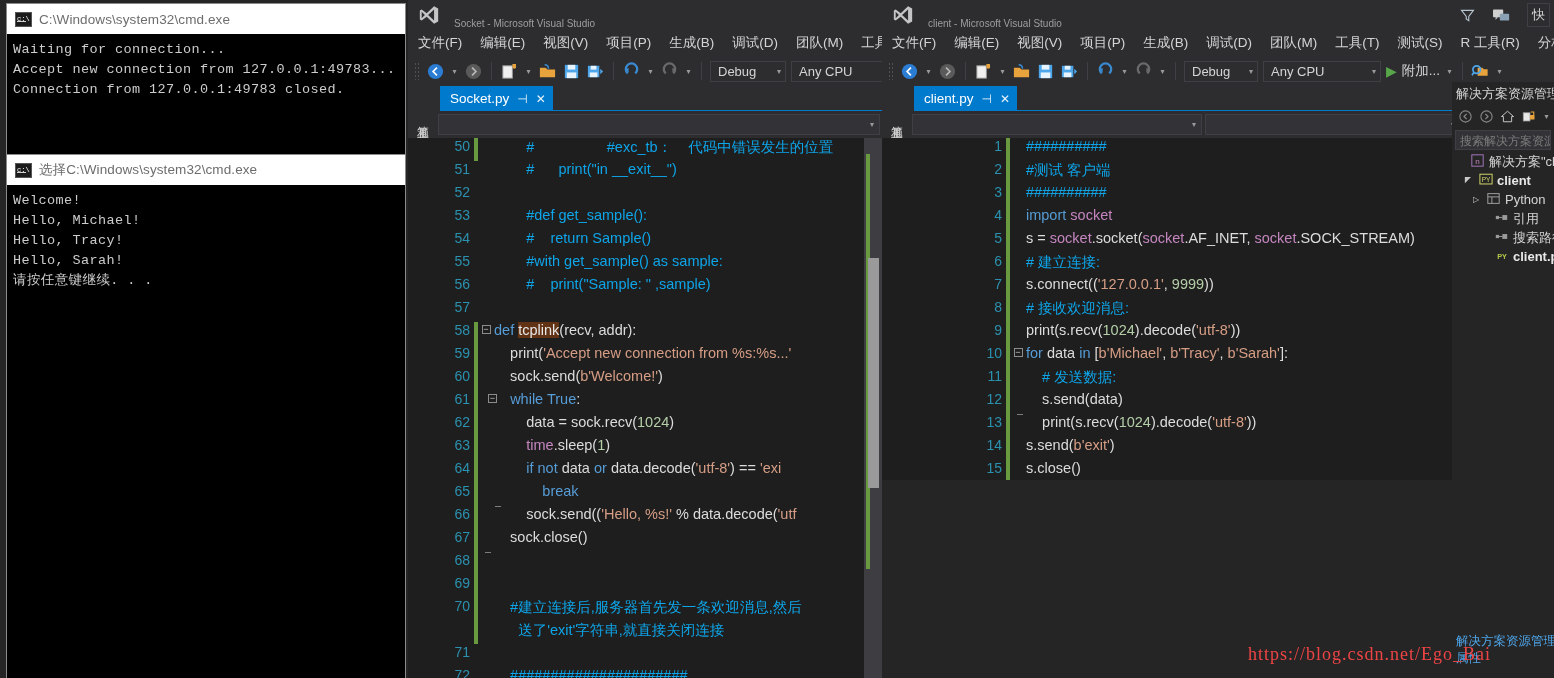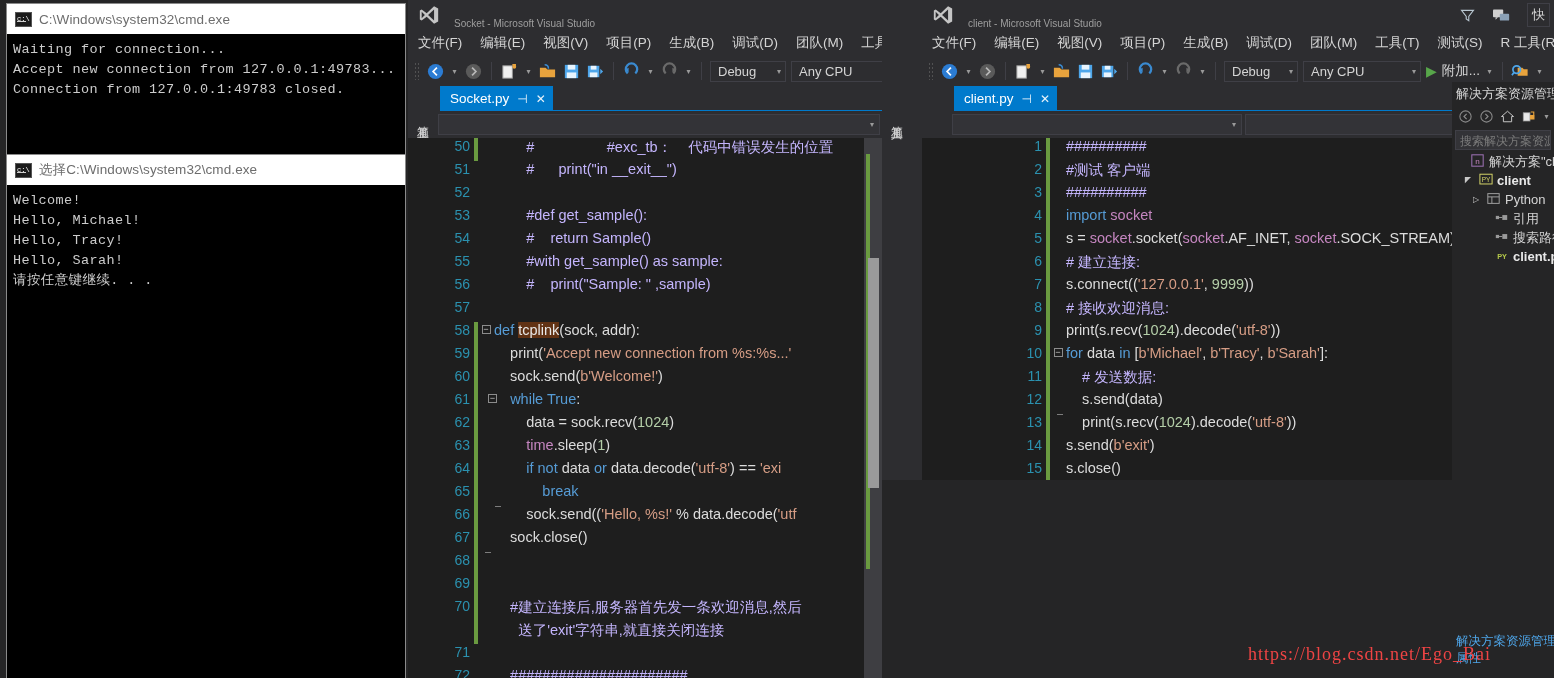--- a/index.html
+++ b/index.html
@@ -33,21 +33,21 @@
     font-size: 13.5px; line-height: 20px; padding: 6px 6px 0 6px;
     white-space: pre; letter-spacing: .4px;
   }
 
   #cmd1 { left: 6px; top: 3px; width: 400px; height: 152px; }
   #cmd2 { left: 6px; top: 154px; width: 400px; height: 524px; border-bottom: none; }
 
   
   .vs-win { position: absolute; background: #2d2d30; overflow: hidden; }
   #vs-socket { left: 408px; top: 0px; width: 474px; height: 678px; }
-  #vs-client { left: 882px; top: 0px; width: 672px; height: 480px; padding-left: 40px; }
+  #vs-client { left: 882px; top: 0px; width: 672px; height: 480px; }
 
   .vs-titlebar { height: 30px; display: flex; align-items: center; padding-left: 10px; gap: 14px; }
   .vs-logo { width: 22px; height: 22px; flex: none; }
   .vs-title { color: #9e9e9e; font-size: 10px; white-space: nowrap; margin-top: 16px; }
 
   .vs-menubar { height: 26px; display: flex; align-items: center; padding-left: 10px; gap: 18px; overflow: hidden; }
   .vs-menu-item { color: #d4d4d4; font-size: 13.5px; white-space: nowrap; cursor: default; }
 
   .vs-toolbar { height: 30px; display: flex; align-items: center; padding-left: 6px; gap: 5px; overflow: hidden; }
   .tb-grip { width: 7px; height: 18px; flex:none;
@@ -109,21 +109,21 @@
     line-height: 7px; font-size: 9px; color:#c8c8c8; text-align:center; vertical-align: middle;
   }
   .fold-v { position:absolute; left:7px; top:0; bottom:0; width:1px; background:#7d7d7d; }
   .fold-end { position:absolute; left:7px; top:0; height:50%; width:1px; background:#7d7d7d; }
   .fold-end::after{ content:""; position:absolute; left:0; top:100%; width:6px; height:1px; background:#7d7d7d; }
   .code {
     flex: 1; white-space: pre; font-family: "Liberation Sans", sans-serif;
     font-size: 14.5px; color: #dcdcdc; overflow: hidden;
   }
   .k  { color: #569cd6; }   
-  .cm { color: #c4b5fd; }   
+  .cm { color: #0ea5e9; }   
   .st { color: #d69d85; }   
   .nm { color: #b4cea8; }   
   .mo { color: #c586c0; }   
   .id { color: #dcdcdc; }
   .hl { background: #613214; color: #e8e8e8; }
 
   .caret-line { position:absolute; height: 21px; border: 1px solid #7a7a7a; background: transparent; }
 
   
   .vscroll { position: absolute; top: 0; bottom: 0; width: 18px; background: #3e3e42; }
@@ -320,21 +320,21 @@
             <div class="lineno">57</div>
             <div class="changebar cb-none"></div>
             <div class="fold"></div>
             <div class="code"><span class="id"></span></div>
           </div>
           <div class="ed-row">
             <div class="gutter-pad" style="width: 38px;"></div>
             <div class="lineno">58</div>
             <div class="changebar cb-green"></div>
             <div class="fold"><span class="fold-box">−</span></div>
-            <div class="code"><span class="k">def </span><span class="hl">tcplink</span><span class="id">(sock, addr):</span></div>
+            <div class="code"><span class="k">def </span><span class="hl">tcplink</span><span class="id">(recv, addr):</span></div>
           </div>
           <div class="ed-row">
             <div class="gutter-pad" style="width: 38px;"></div>
             <div class="lineno">59</div>
             <div class="changebar cb-green"></div>
             <div class="fold">
               <span class="fold-v"></span>
             </div>
             <div class="code"><span class="id">    print(</span><span class="st">'Accept new connection from %s:%s...'</span></div>
           </div>

